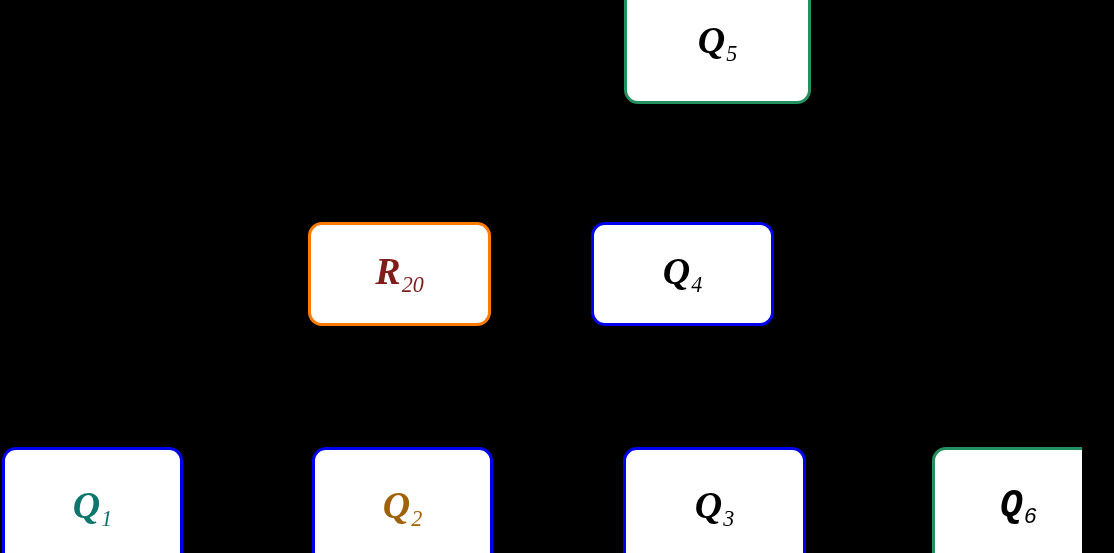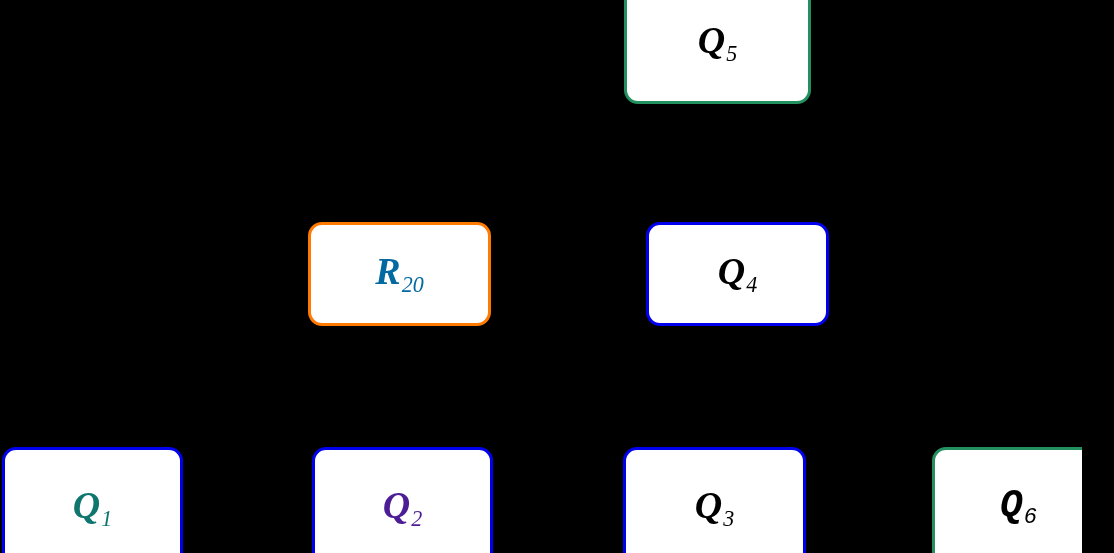--- a/index.html
+++ b/index.html
@@ -53,30 +53,30 @@
   }
 </style>
 </head>
 <body>
 
 <div id="canvas" style="width: 1082px; height: 553px; background: rgb(0, 0, 0);">
     <div class="node" style="left: 624px; top: -18px; width: 187px; height: 122px; border-color: rgb(35, 145, 95); background: rgb(255, 255, 255);">
       <span class="node-label" style="color: rgb(0, 0, 0);"><span class="base">Q</span><span class="sub">5</span></span>
     </div>
     <div class="node" style="left: 308px; top: 222px; width: 183px; height: 104px; border-color: rgb(255, 122, 0); background: rgb(255, 255, 255);">
-      <span class="node-label" style="color: #0369a1;"><span class="base">R</span><span class="sub">20</span></span>
+      <span class="node-label" style="color: #7f1d1d;"><span class="base">R</span><span class="sub">20</span></span>
     </div>
-    <div class="node" style="left: 646px; top: 222px; width: 183px; height: 104px; border-color: rgb(0, 0, 238); background: rgb(255, 255, 255);">
+    <div class="node" style="left: 591px; top: 222px; width: 183px; height: 104px; border-color: rgb(0, 0, 238); background: rgb(255, 255, 255);">
       <span class="node-label" style="color: rgb(0, 0, 0);"><span class="base">Q</span><span class="sub">4</span></span>
     </div>
     <div class="node" style="left: 2px; top: 447px; width: 181px; height: 122px; border-color: rgb(0, 0, 238); background: rgb(255, 255, 255);">
       <span class="node-label" style="color: #0f766e;"><span class="base">Q</span><span class="sub">1</span></span>
     </div>
     <div class="node" style="left: 312px; top: 447px; width: 181px; height: 122px; border-color: rgb(0, 0, 238); background: rgb(255, 255, 255);">
-      <span class="node-label" style="color: #4c1d95;"><span class="base">Q</span><span class="sub">2</span></span>
+      <span class="node-label" style="color: #a16207;"><span class="base">Q</span><span class="sub">2</span></span>
     </div>
     <div class="node" style="left: 623px; top: 447px; width: 183px; height: 122px; border-color: rgb(0, 0, 238); background: rgb(255, 255, 255);">
       <span class="node-label" style="color: rgb(0, 0, 0);"><span class="base">Q</span><span class="sub">3</span></span>
     </div>
     <div class="node" style="left: 932px; top: 447px; width: 173px; height: 122px; border-color: rgb(35, 145, 95); background: rgb(255, 255, 255);">
       <span class="node-label" style="color: rgb(0, 0, 0); font-family: Liberation Mono, monospace;"><span class="base">Q</span><span class="sub">6</span></span>
     </div>
   </div>
 
 </body></html>

